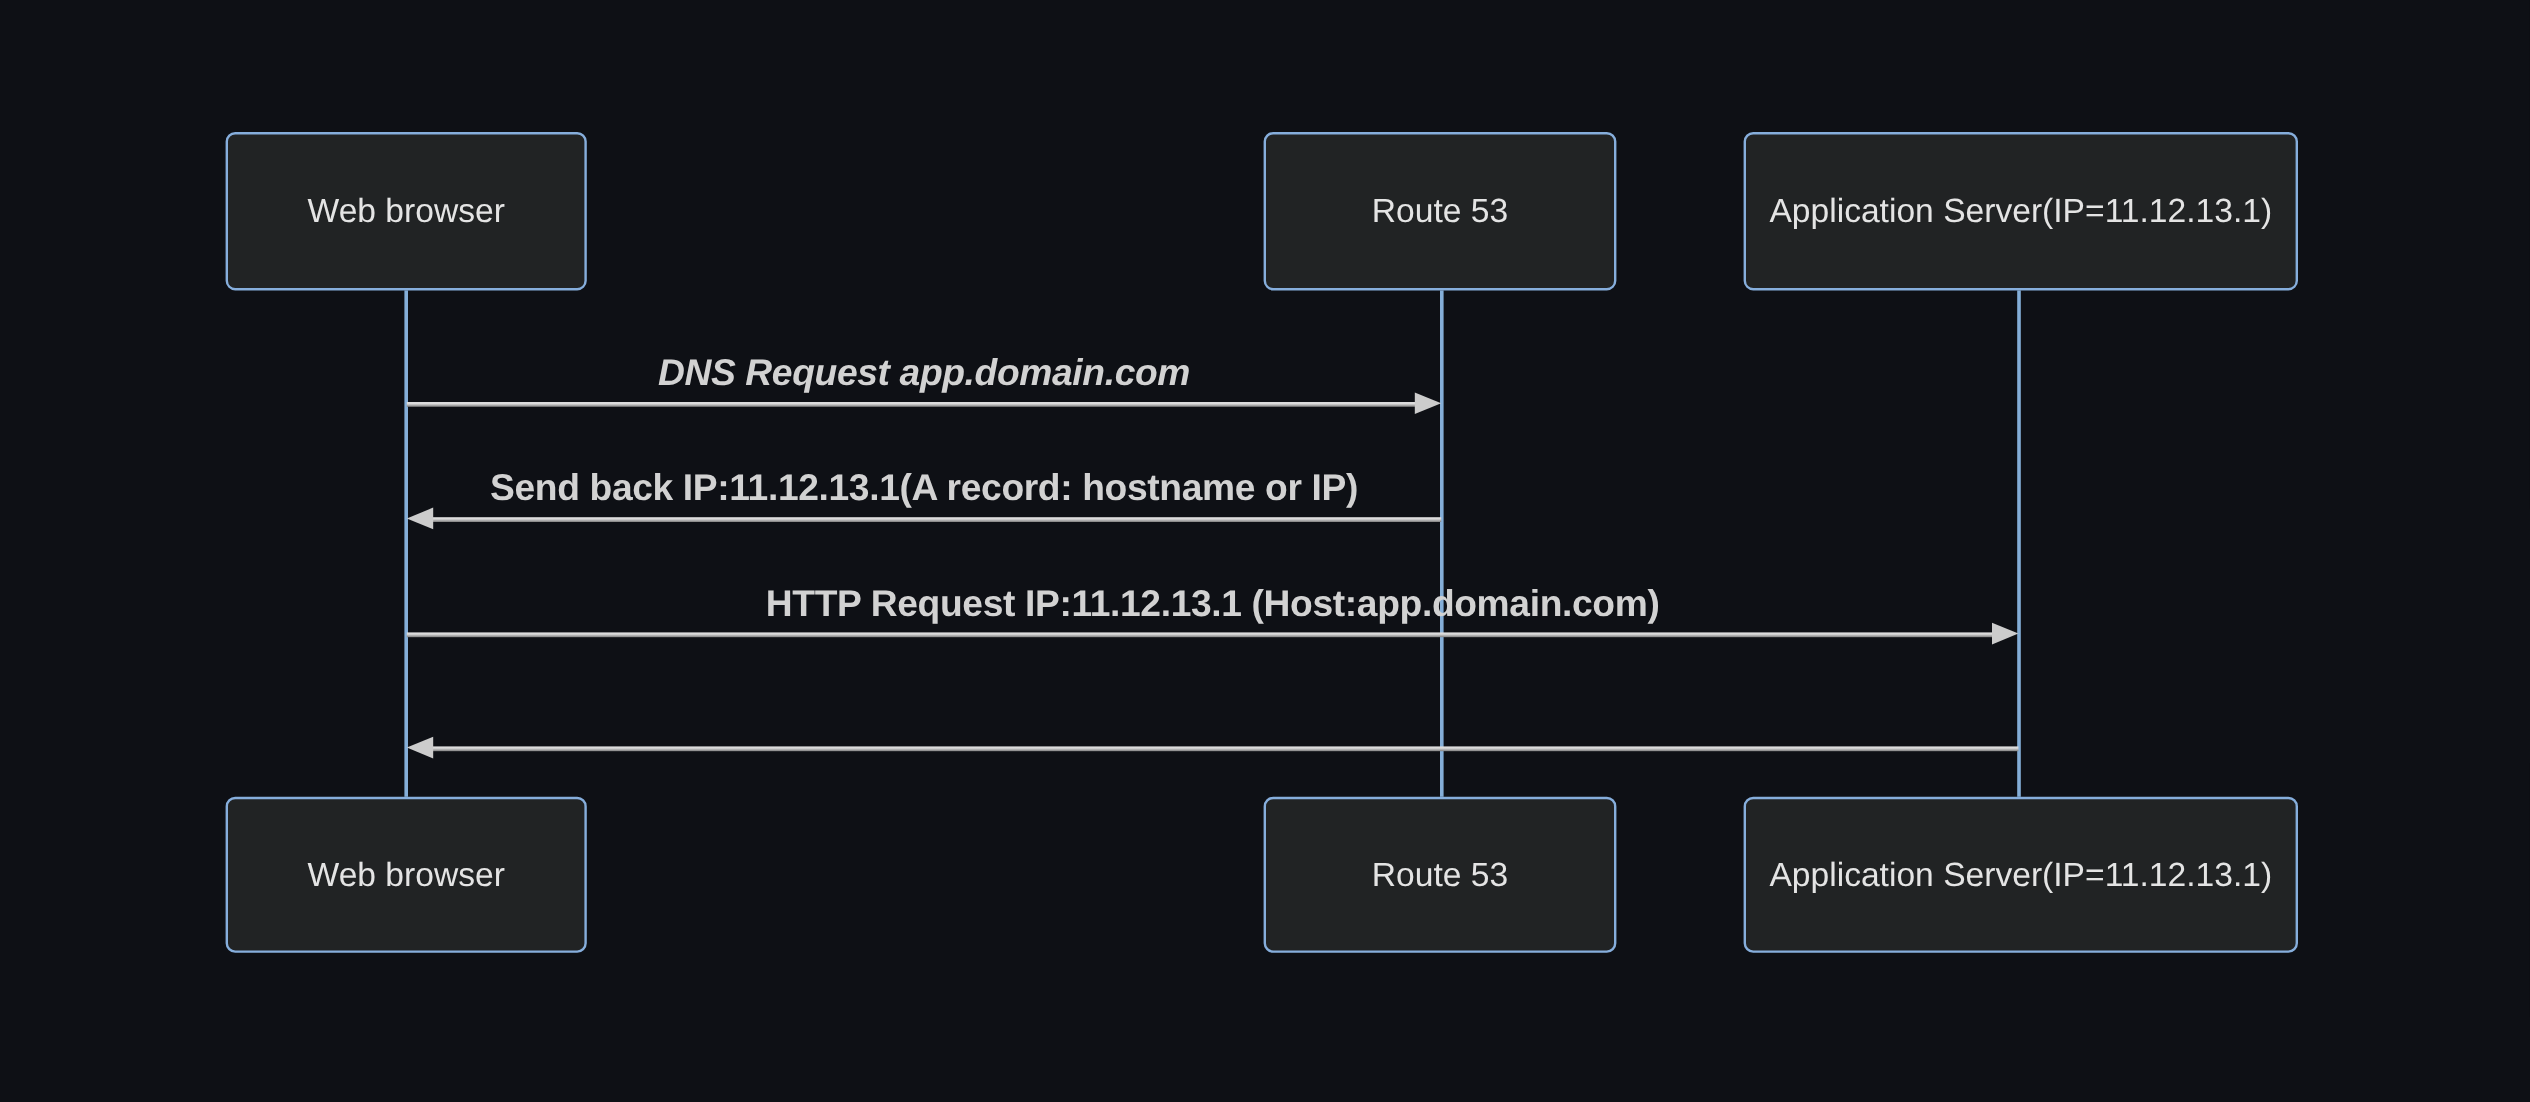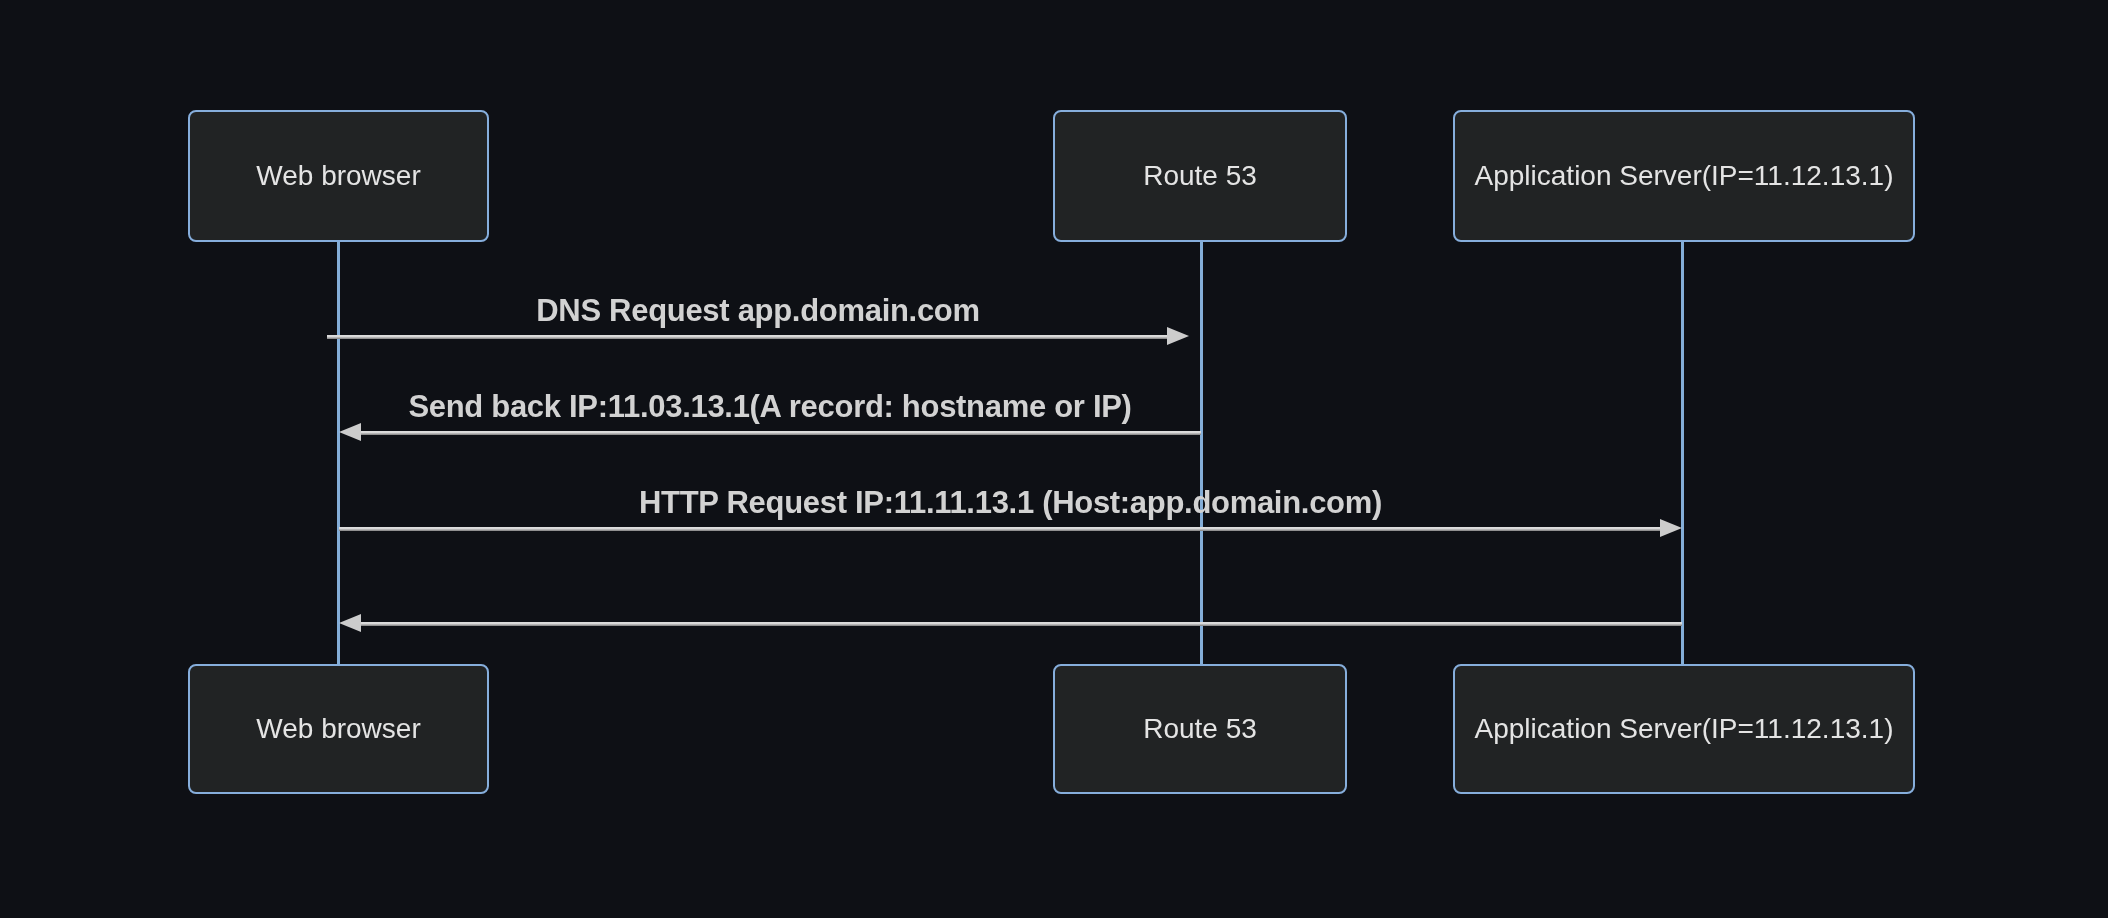--- a/index.html
+++ b/index.html
@@ -108,34 +108,34 @@
   <div class="actor-box" style="left:188px;top:664px;width:301px;height:130px;">
     <span>Web browser</span>
   </div>
   <div class="actor-box" style="left:1053px;top:664px;width:294px;height:130px;">
     <span>Route 53</span>
   </div>
   <div class="actor-box" style="left:1453px;top:664px;width:462px;height:130px;">
     <span>Application Server(IP=11.12.13.1)</span>
   </div>
 
-  <div class="message" style="left:327px;top:281px;width:862px;">
+  <div class="message" style="left:339px;top:281px;width:862px;font-style:italic;">
     <div class="msg-label">DNS Request app.domain.com</div>
     <div class="msg-line to-right"></div>
     <div class="arrowhead right"></div>
   </div>
 
   <div class="message" style="left:339px;top:377px;width:862px;">
-    <div class="msg-label">Send back IP:11.03.13.1(A record: hostname or IP)</div>
+    <div class="msg-label">Send back IP:11.12.13.1(A record: hostname or IP)</div>
     <div class="msg-line to-left"></div>
     <div class="arrowhead left"></div>
   </div>
 
   <div class="message" style="left:339px;top:473px;width:1343px;">
-    <div class="msg-label">HTTP Request IP:11.11.13.1 (Host:app.domain.com)</div>
+    <div class="msg-label">HTTP Request IP:11.12.13.1 (Host:app.domain.com)</div>
     <div class="msg-line to-right"></div>
     <div class="arrowhead right"></div>
   </div>
 
   <div class="message" style="left:339px;top:568px;width:1343px;">
     <div class="msg-line to-left"></div>
     <div class="arrowhead left"></div>
   </div>
 
 </div>

